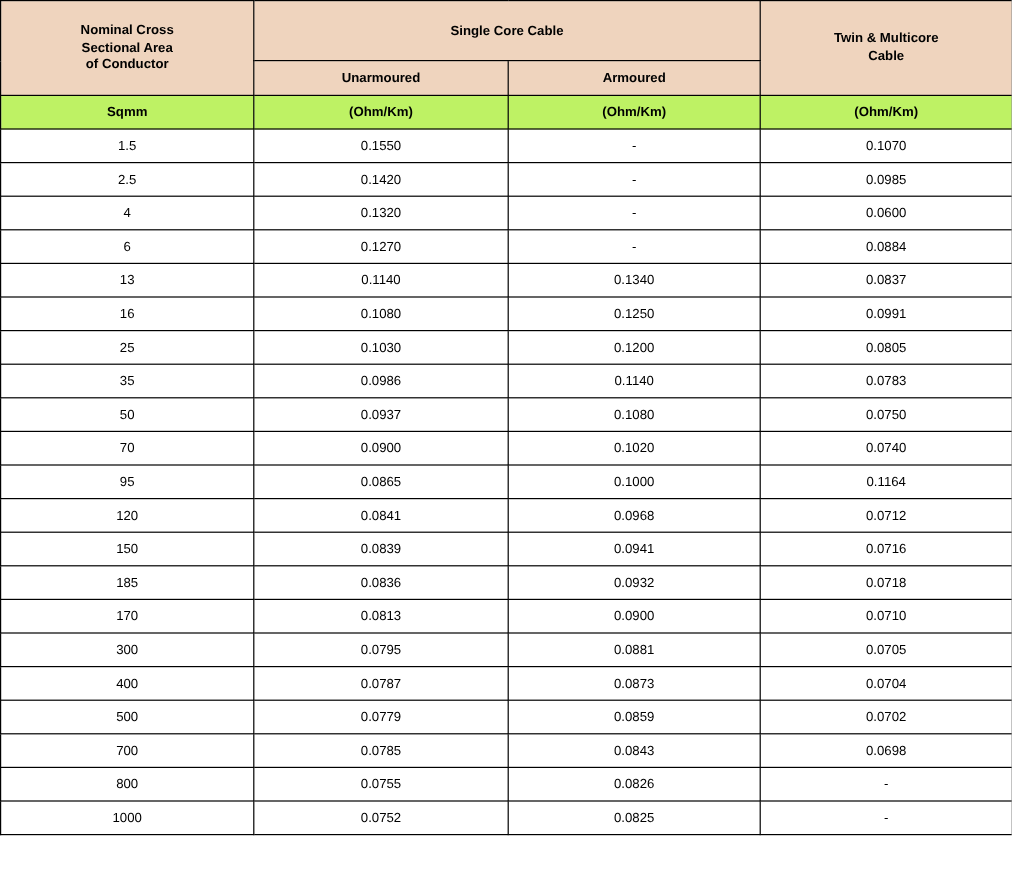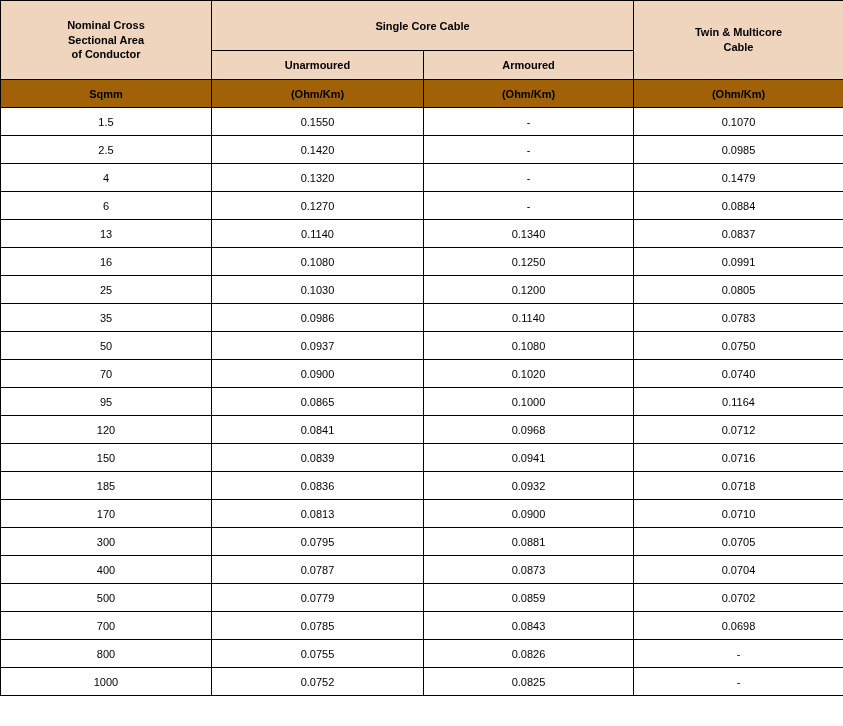--- a/index.html
+++ b/index.html
@@ -30,21 +30,21 @@
     padding: 2px 4px;
     box-sizing: border-box;
   }
   table.res-table th {
     font-weight: bold;
   }
   .peach {
     background: #EFD4BE;
   }
   tr.units-row th {
-    background: #a16207;
+    background: #bef264;
     height: 28px;
   }
   .multiline {
     white-space: pre-line;
     line-height: 1.35;
   }
   tr.group-row th {
     height: 50px;
   }
   tr.sub-row th {
@@ -97,21 +97,21 @@
         <tr>
           <td>2.5</td>
           <td>0.1420</td>
           <td>-</td>
           <td>0.0985</td>
         </tr>
         <tr>
           <td>4</td>
           <td>0.1320</td>
           <td>-</td>
-          <td>0.1479</td>
+          <td>0.0600</td>
         </tr>
         <tr>
           <td>6</td>
           <td>0.1270</td>
           <td>-</td>
           <td>0.0884</td>
         </tr>
         <tr>
           <td>13</td>
           <td>0.1140</td>

